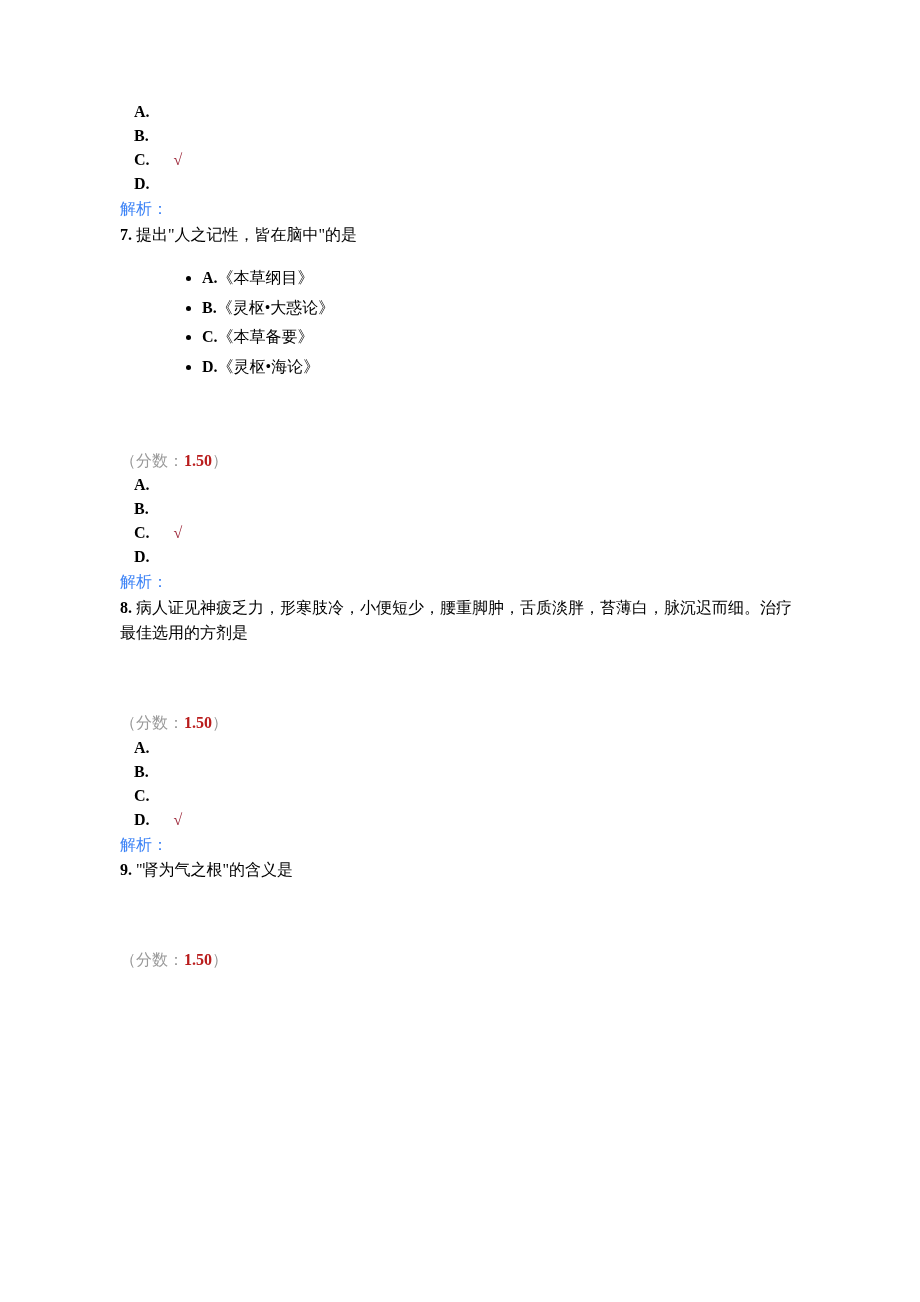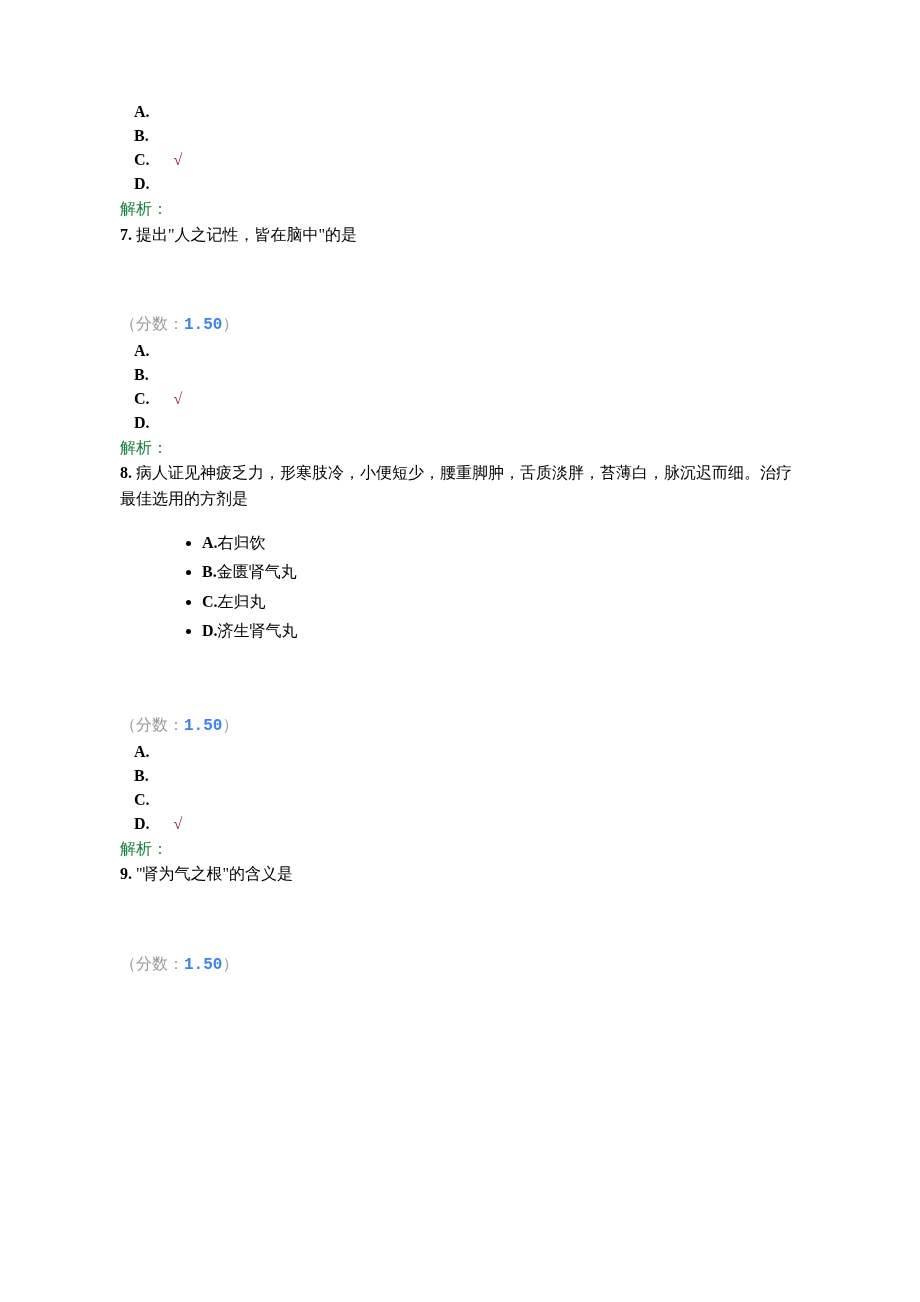--- a/index.html
+++ b/index.html
@@ -24,21 +24,21 @@
     font-weight: bold;
     font-family: "Times New Roman", serif;
     line-height: 1.5;
   }
   .answer-item .mark {
     color: #9b2335;
     font-weight: bold;
     padding-left: 24px;
   }
   .jiexi {
-    color: #15803d;
+    color: #3b82f6;
   }
   .q-text {
     margin: 0;
   }
   .q-num {
     font-weight: bold;
     font-family: "Times New Roman", serif;
   }
   ul.options {
     list-style: disc;
@@ -51,61 +51,61 @@
   }
   ul.options li .opt-letter {
     font-weight: bold;
     font-family: "Times New Roman", serif;
   }
   .score {
     color: #9a9a9a;
     margin-top: 64px;
   }
   .score .num {
-    font-family: Liberation Mono, monospace;
+    font-family: Liberation Serif, serif;
     font-weight: bold;
-    color: #3b82f6;
+    color: #b91c1c;
   }
   .block { margin-bottom: 0; }
 </style>
 </head>
 <body>
 
 <div class="page">
 
   <div class="block">
     <div class="answer-list">
       <div class="answer-item"><span>A.</span></div>
       <div class="answer-item"><span>B.</span></div>
       <div class="answer-item"><span>C.</span><span class="mark">√</span></div>
       <div class="answer-item"><span>D.</span></div>
     </div>
     <div class="jiexi">解析：</div>
   </div>
 
   <div class="block">
     <p class="q-text"><span class="q-num">7.</span><span> 提出"人之记性，皆在脑中"的是</span></p>
+    <ul class="options">
+      <li><span class="opt-letter">A.</span><span>《本草纲目》</span></li>
+      <li><span class="opt-letter">B.</span><span>《灵枢•大惑论》</span></li>
+      <li><span class="opt-letter">C.</span><span>《本草备要》</span></li>
+      <li><span class="opt-letter">D.</span><span>《灵枢•海论》</span></li>
+    </ul>
     <div class="score"><span>（分数：</span><span class="num">1.50</span><span>）</span></div>
     <div class="answer-list">
       <div class="answer-item"><span>A.</span></div>
       <div class="answer-item"><span>B.</span></div>
       <div class="answer-item"><span>C.</span><span class="mark">√</span></div>
       <div class="answer-item"><span>D.</span></div>
     </div>
     <div class="jiexi">解析：</div>
   </div>
 
   <div class="block">
     <p class="q-text"><span class="q-num">8.</span><span> 病人证见神疲乏力，形寒肢冷，小便短少，腰重脚肿，舌质淡胖，苔薄白，脉沉迟而细。治疗最佳选用的方剂是</span></p>
-    <ul class="options">
-      <li><span class="opt-letter">A.</span><span>右归饮</span></li>
-      <li><span class="opt-letter">B.</span><span>金匮肾气丸</span></li>
-      <li><span class="opt-letter">C.</span><span>左归丸</span></li>
-      <li><span class="opt-letter">D.</span><span>济生肾气丸</span></li>
-    </ul>
     <div class="score"><span>（分数：</span><span class="num">1.50</span><span>）</span></div>
     <div class="answer-list">
       <div class="answer-item"><span>A.</span></div>
       <div class="answer-item"><span>B.</span></div>
       <div class="answer-item"><span>C.</span></div>
       <div class="answer-item"><span>D.</span><span class="mark">√</span></div>
     </div>
     <div class="jiexi">解析：</div>
   </div>
 

